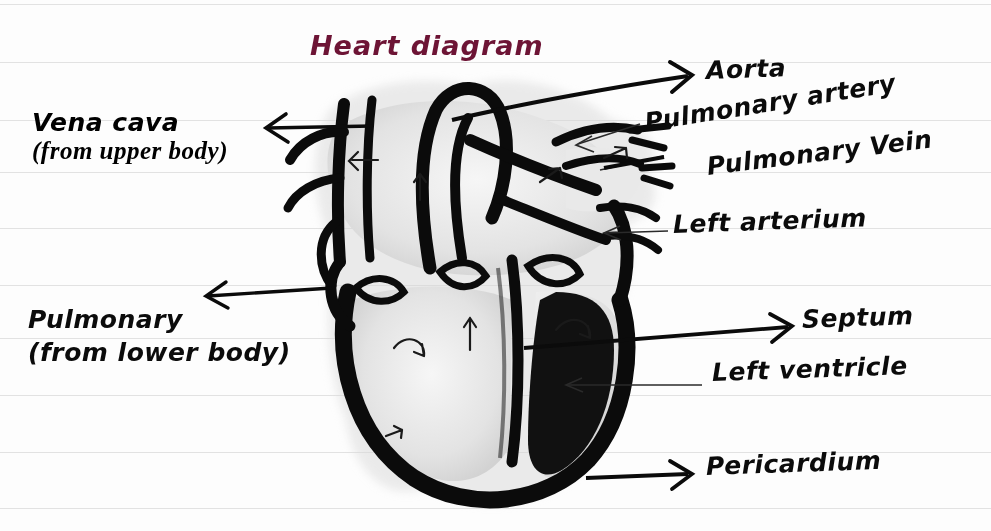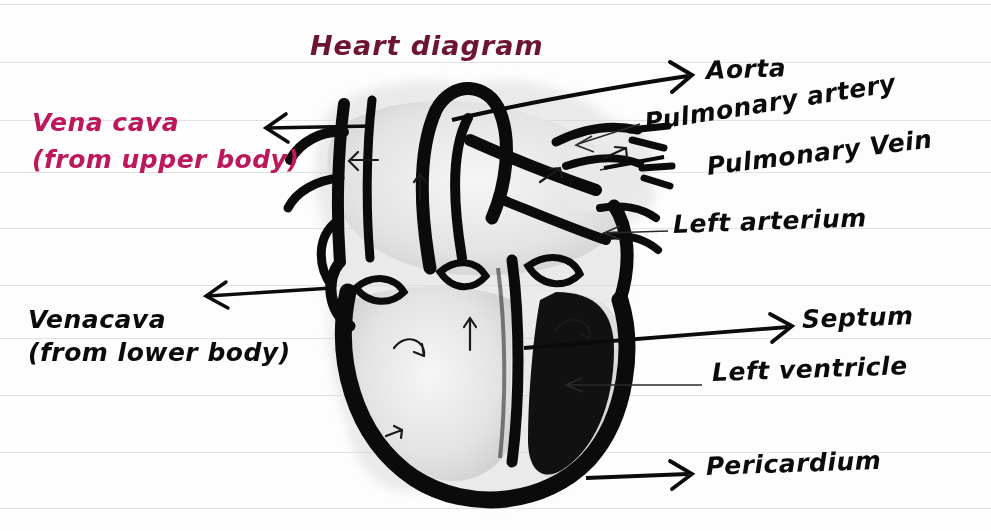--- a/index.html
+++ b/index.html
@@ -181,26 +181,26 @@
       <g>
         <path class="ink" stroke-width="3.8" d="M586 478 L688 474"></path>
         <path class="ink" stroke-width="3.8" stroke-linecap="round" d="M670 461 L692 474 L672 489"></path>
       </g>
     </g>
   </svg>
 
   <div class="title" style="left: 310px; top: 30px; color: rgb(109, 20, 53);">Heart diagram</div>
 
   <div id="labels">
-      <div class="lbl hand" style="left: 32px; top: 108px; color: #be185d;">
+      <div class="lbl hand" style="left: 32px; top: 108px; color: #000000;">
         <div>Vena cava</div>
-        <div style="margin-top: 8px;">(from upper body)</div>
+        <div style=" font-family: Liberation Serif, serif;">(from upper body)</div>
       </div>
       <div class="lbl hand" style="left: 28px; top: 305px; color: rgb(11, 11, 11);">
-        <div>Venacava</div>
+        <div>Pulmonary</div>
         <div style="margin-top: 4px;">(from lower body)</div>
       </div>
       <div class="lbl hand" style="left: 706px; top: 56px; color: rgb(11, 11, 11); transform: rotate(-2deg); transform-origin: left center;"><span>Aorta</span></div>
       <div class="lbl hand" style="left: 645px; top: 108px; color: rgb(11, 11, 11); transform: rotate(-9deg); transform-origin: left center;"><span>Pulmonary artery</span></div>
       <div class="lbl hand" style="left: 707px; top: 152px; color: rgb(11, 11, 11); transform: rotate(-7deg); transform-origin: left center;"><span>Pulmonary Vein</span></div>
       <div class="lbl hand" style="left: 673px; top: 210px; color: rgb(11, 11, 11); transform: rotate(-2deg); transform-origin: left center;"><span>Left arterium</span></div>
       <div class="lbl hand" style="left: 802px; top: 305px; color: rgb(11, 11, 11); transform: rotate(-2deg); transform-origin: left center;"><span>Septum</span></div>
       <div class="lbl hand" style="left: 712px; top: 358px; color: rgb(11, 11, 11); transform: rotate(-2deg); transform-origin: left center;"><span>Left ventricle</span></div>
       <div class="lbl hand" style="left: 706px; top: 452px; color: rgb(11, 11, 11); transform: rotate(-2deg); transform-origin: left center;"><span>Pericardium</span></div>
     </div>

